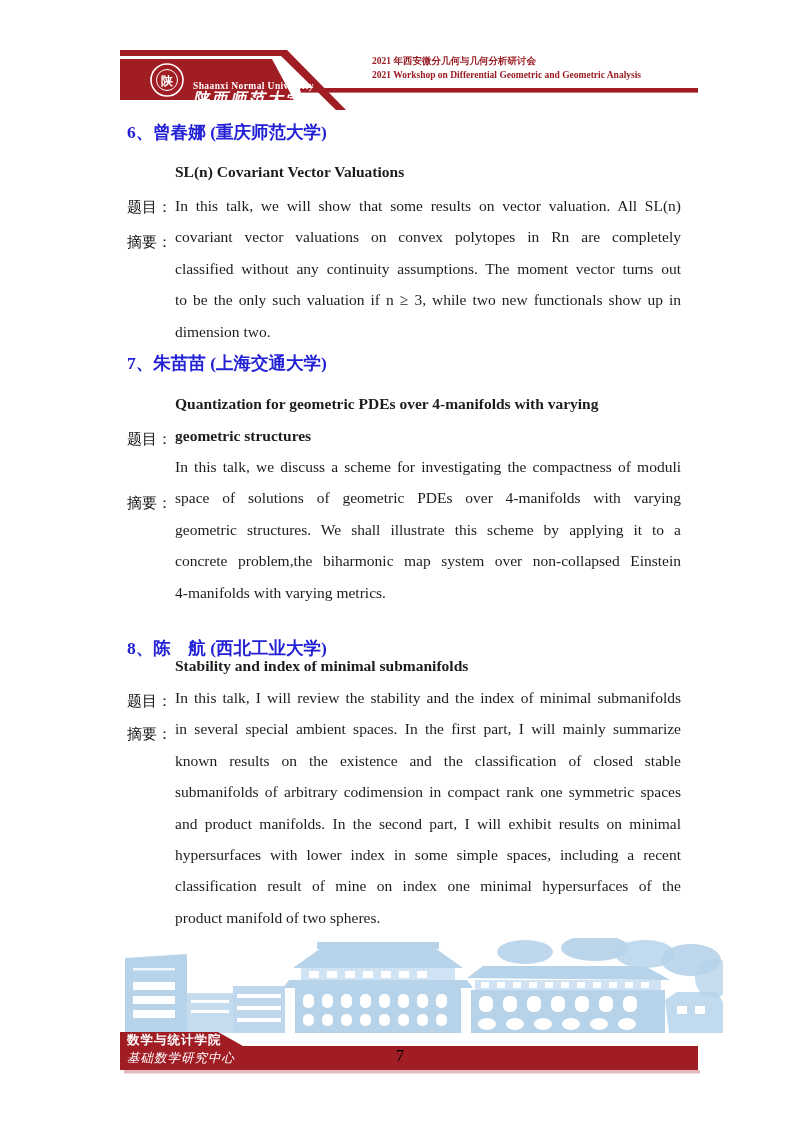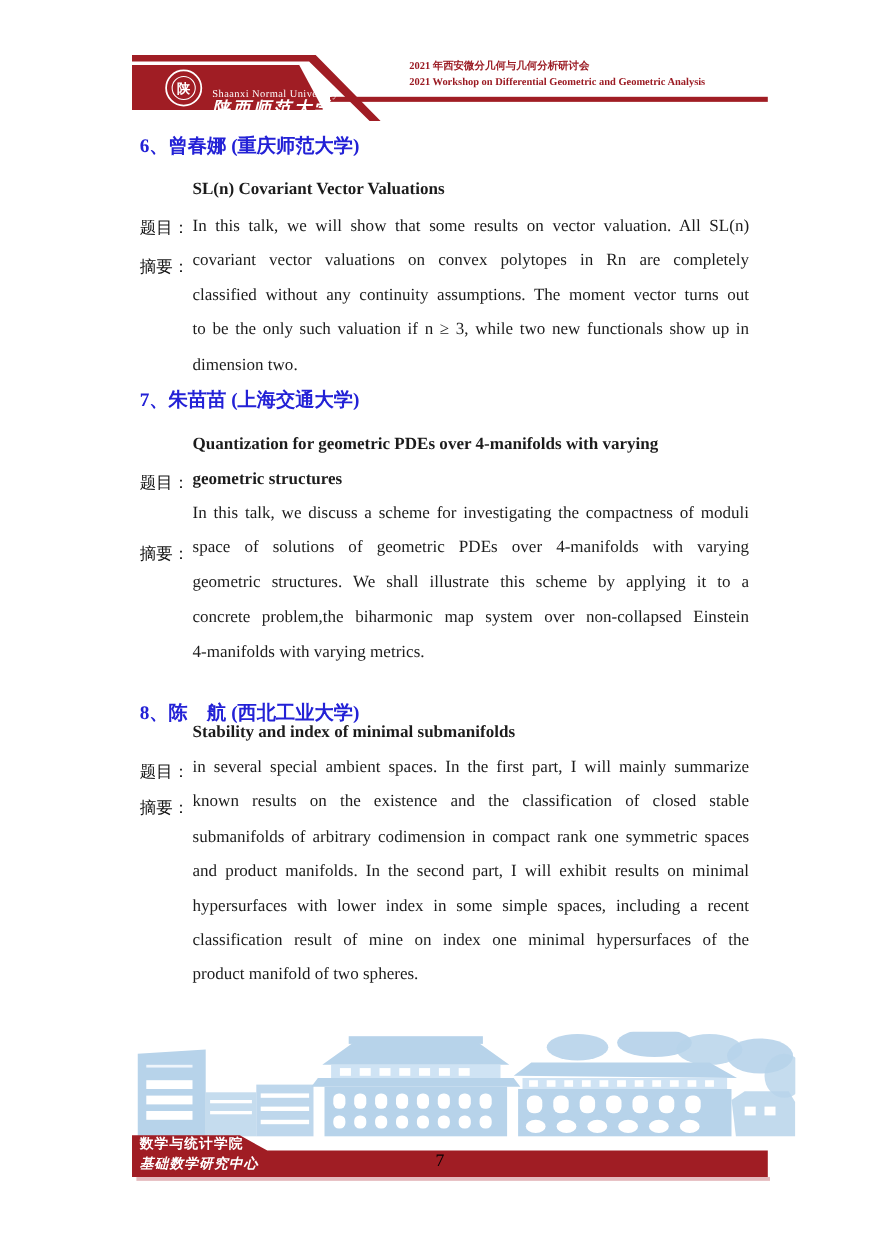--- a/index.html
+++ b/index.html
@@ -11,21 +11,21 @@
   .abs{position:absolute;}
 
   
   .hdr-deco{left:0;top:0;}
   .seal{left:149px;top:62px;width:36px;height:36px;}
   .univ-cn{
     left:193px;top:59px;width:170px;color:#fff;font-weight:bold;font-style:italic;
     font-size:16px;letter-spacing:2.5px;white-space:nowrap;margin-top:30px;
   }
   .univ-en{
-    left:193px;top:81px;color:#fff;font-weight:normal;font-size:9.5px;
+    left:193px;top:81px;color:#fff;font-weight:bold;font-size:9.5px;
     letter-spacing:0.4px;white-space:nowrap;font-family:"Liberation Serif",serif;
   }
   .hdr-right{left:372px;top:54px;color:#9b1b23;font-weight:bold;line-height:14px;}
   .hdr-right .l1{font-size:9.5px;white-space:nowrap;}
   .hdr-right .l2{font-size:9.5px;white-space:nowrap;}
 
   
   .sec-heading{
     left:127px;color:#2321d6;font-weight:bold;font-size:17.5px;white-space:nowrap;
     font-family:"Liberation Serif",serif;
@@ -38,21 +38,21 @@
   .jline{
     font-size:15.5px;line-height:31.4px;text-align:justify;text-align-last:justify;
     width:506px;white-space:normal;
   }
   .jline.last{text-align-last:left;}
 
   
   .sketch{left:125px;top:938px;}
   .foot-deco{left:0;top:1026px;}
   .org1{left:127px;top:1032px;color:#fff;font-weight:bold;font-size:12.5px;letter-spacing:1px;white-space:nowrap;}
-  .org2{left:127px;top:1050px;color:#fff;font-weight:bold;font-style:italic;font-size:12.5px;letter-spacing:1px;white-space:nowrap;}
+  .org2{left:127px;top:1050px;color:#fff;font-weight:normal;font-style:italic;font-size:12.5px;letter-spacing:1px;white-space:nowrap;}
   .pagenum{left:396px;top:1047px;color:#000;font-size:16px;font-weight:normal;}
 </style>
 </head>
 <body>
 
 <div class="page">
 
   <svg class="abs hdr-deco" width="800" height="120" viewBox="0 0 800 120">
 
     <path d="M120,50 H287 L346,110 H336 L281,56 H120 Z" fill="#a01d24"></path>
@@ -122,20 +122,21 @@
   <div class="abs row" style="top:656px;">
     <span class="lbl">题目：</span>
     <div class="ttl">
       <div>Stability and index of minimal submanifolds</div>
     </div>
   </div>
 
   <div class="abs row" style="top:688px;">
     <span class="lbl pad">摘要：</span>
     <div class="abstract">
+      <div class="jline">In this talk, I will review the stability and the index of minimal submanifolds</div>
       <div class="jline">in several special ambient spaces. In the first part, I will mainly summarize</div>
       <div class="jline">known results on the existence and the classification of closed stable</div>
       <div class="jline">submanifolds of arbitrary codimension in compact rank one symmetric spaces</div>
       <div class="jline">and product manifolds. In the second part, I will exhibit results on minimal</div>
       <div class="jline">hypersurfaces with lower index in some simple spaces, including a recent</div>
       <div class="jline">classification result of mine on index one minimal hypersurfaces of the</div>
       <div class="jline last">product manifold of two spheres.</div>
     </div>
   </div>
 

